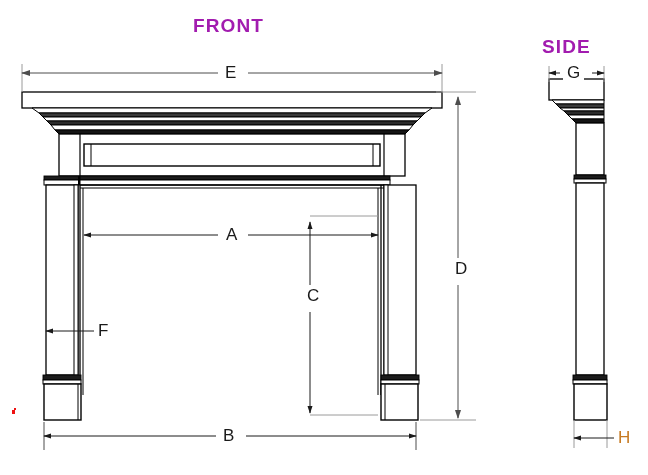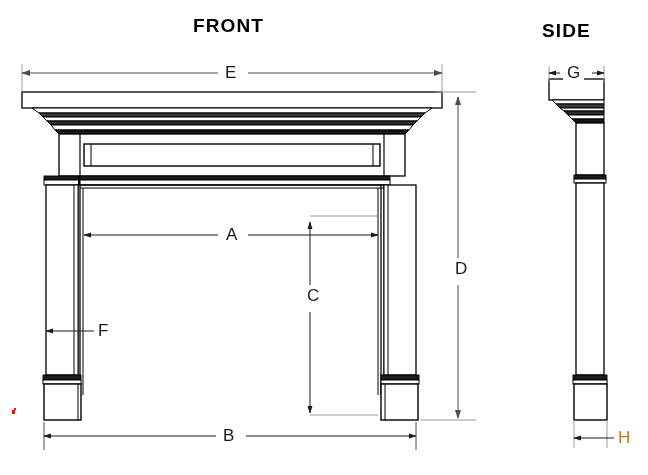--- a/index.html
+++ b/index.html
@@ -21,25 +21,25 @@
     position: absolute;
     left: 0;
     top: 0;
   }
   .view-title {
     position: absolute;
     font-family: "Liberation Sans", sans-serif;
     font-size: 19px;
     font-weight: bold;
     letter-spacing: 1.1px;
-    color: #000000;
+    color: #a21caf;
     white-space: nowrap;
   }
   #title-front { left: 193px; top: 15px; }
-  #title-side  { left: 542px; top: 20px; }
+  #title-side  { left: 542px; top: 36px; }
 
   .dim-label {
     position: absolute;
     font-family: "Liberation Sans", sans-serif;
     font-size: 17px;
     color: #1a1a1a;
     background: #ffffff;
     padding: 0 4px;
     white-space: nowrap;
     line-height: 1;

